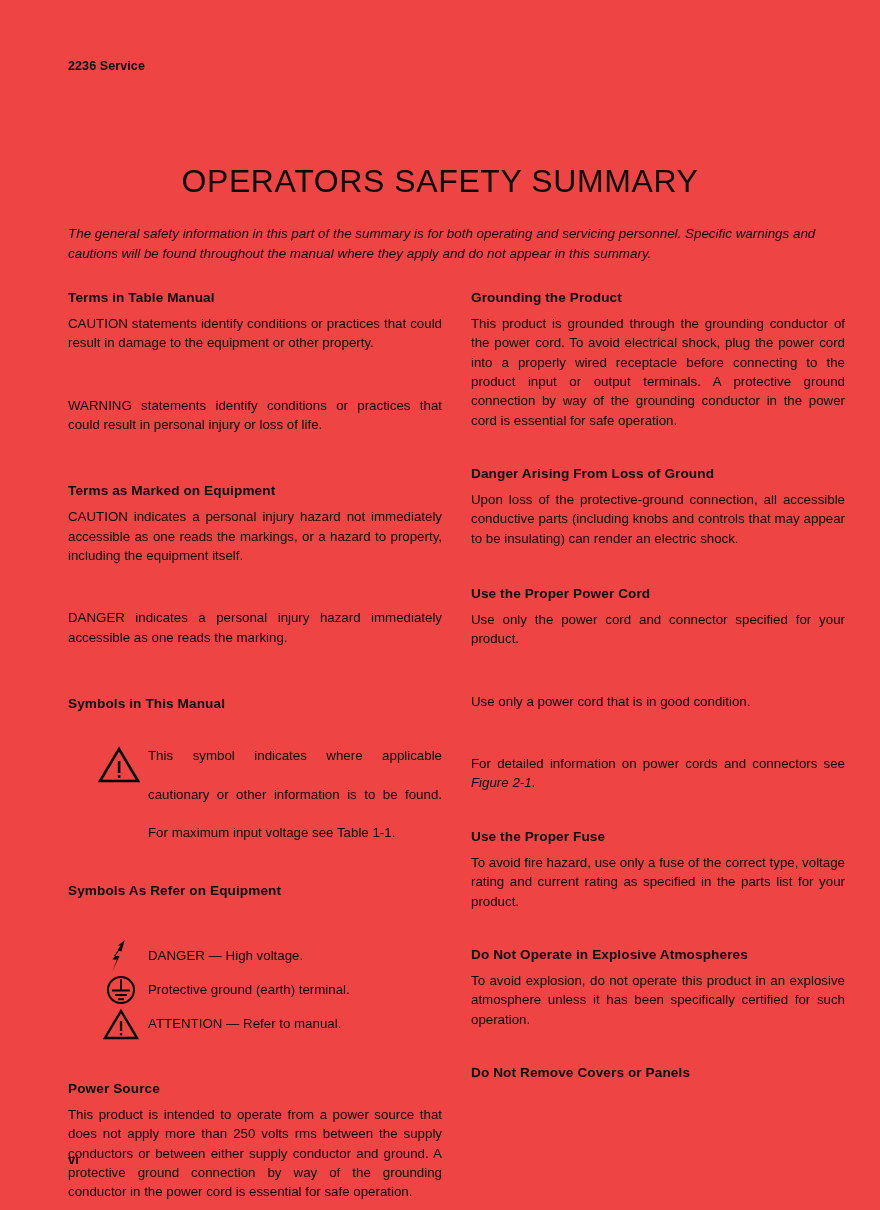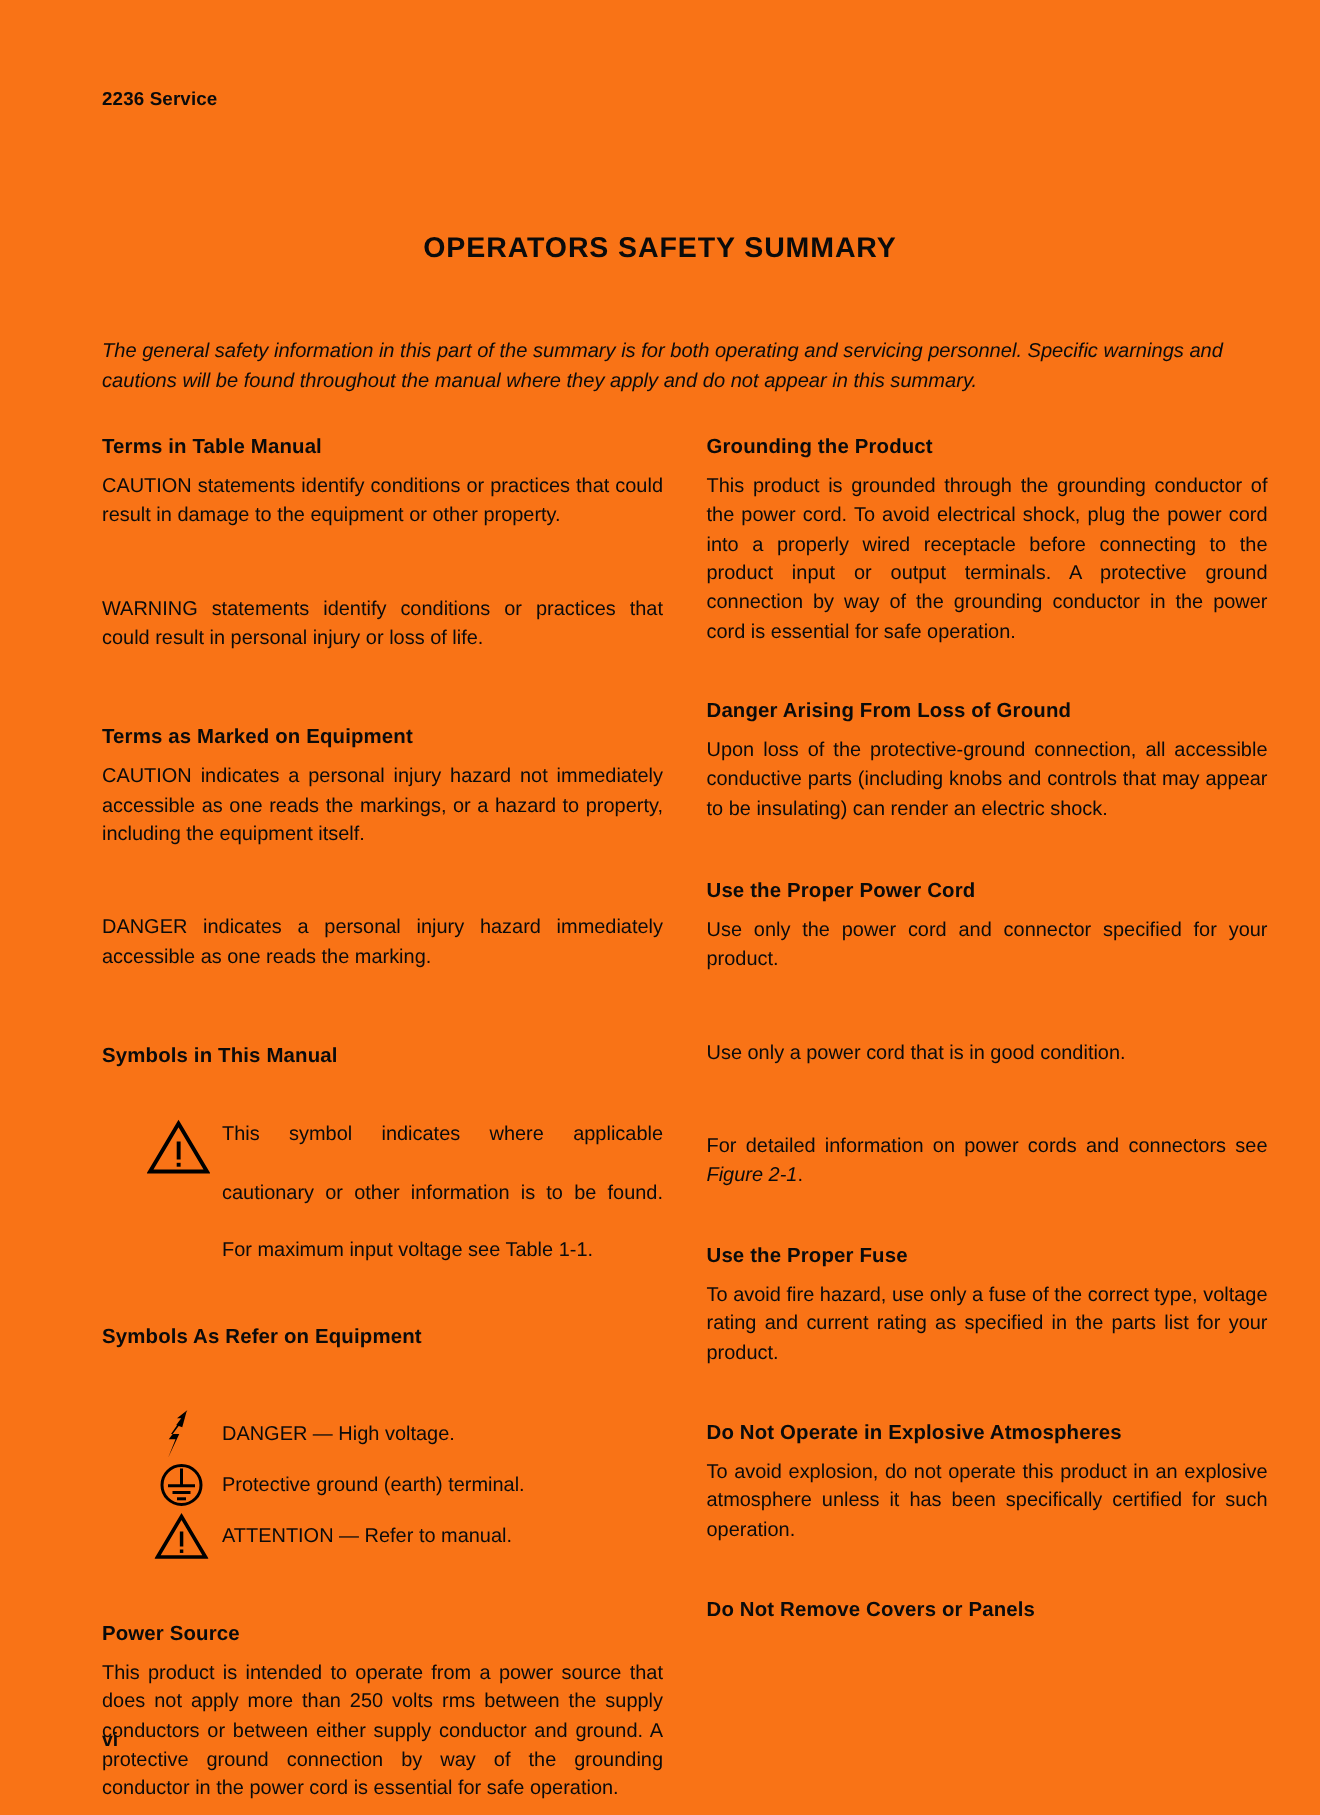--- a/index.html
+++ b/index.html
@@ -4,41 +4,41 @@
 <style>
   html, body {
     margin: 0;
     padding: 0;
     background: #ffffff;
   }
   .page {
     position: relative;
     width: 880px;
     height: 1210px;
-    background: #f97316;
+    background: #ef4444;
     font-family: "Liberation Sans", sans-serif;
     color: #0b0b0b;
     overflow: hidden;
   }
   .running-head {
     position: absolute;
     left: 68px;
     top: 59px;
     font-size: 12.5px;
     font-weight: bold;
     letter-spacing: 0.1px;
   }
   .doc-title {
     position: absolute;
     left: 0;
     right: 0;
     top: 142px;
     text-align: center;
-    font-size: 19px;
-    font-weight: bold;
+    font-size: 32px;
+    font-weight: normal;
     letter-spacing: 0.6px;
   }
   .intro {
     position: absolute;
     left: 68px;
     top: 224px;
     width: 776px;
     font-size: 13.4px;
     font-style: italic;
     line-height: 1.52;

